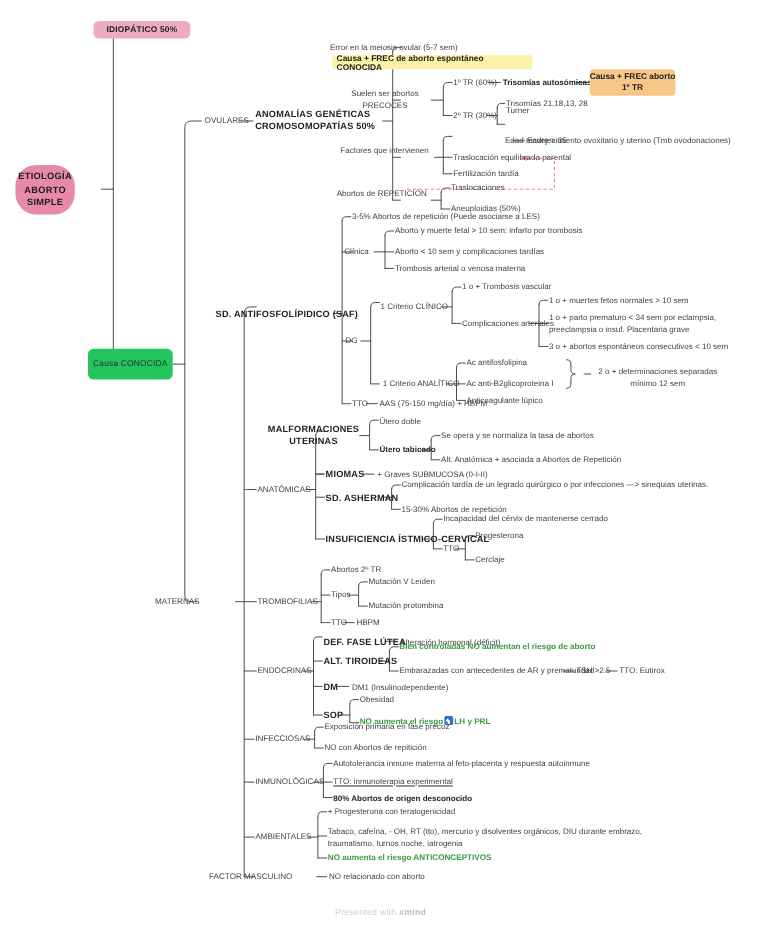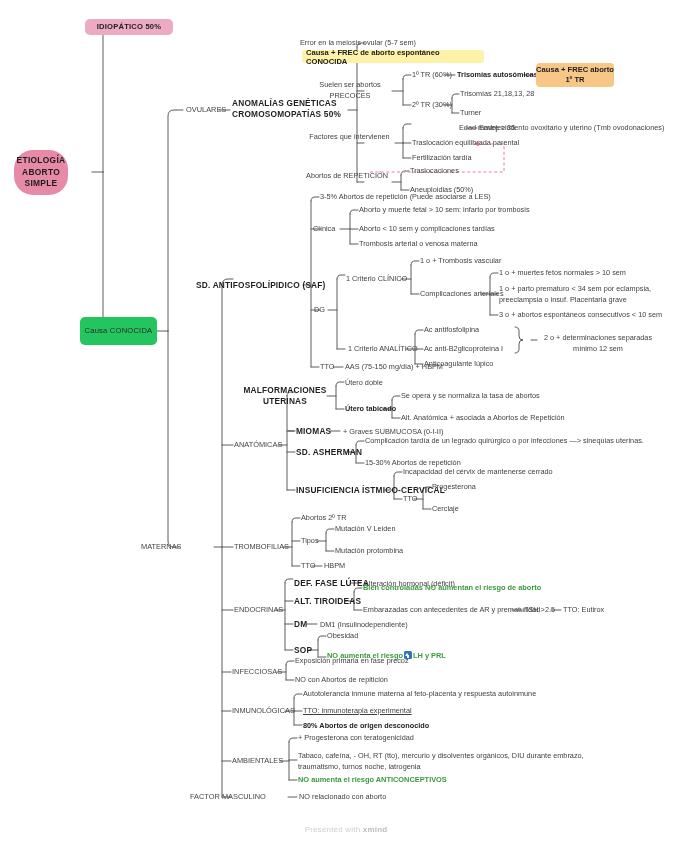--- a/index.html
+++ b/index.html
@@ -344,21 +344,21 @@
   <div class="orangebox" style="left:536px;top:63px;width:78px;height:24px;">
     <span>Causa + FREC aborto 1º TR</span>
   </div>
 
   <div class="node" style="left:412px;top:100px;">
     <span>2º TR (30%)</span>
   </div>
   <div class="node" style="left:460px;top:89px;">
     <span>Trisomías 21,18,13, 28</span>
   </div>
-  <div class="node" style="left:460px;top:108px;text-align:right;">
+  <div class="node" style="left:460px;top:96px;text-align:right;">
     <span>Turner</span>
   </div>
 
   <div class="node center" style="left:305px;top:132px;width:89px;white-space:normal;">
     <span>Factores que intervienen</span>
   </div>
   <div class="node" style="left:412px;top:123px;margin-left:47px;">
     <span>Edad madre &gt; 35</span>
   </div>
   <div class="node" style="left:479px;top:123px;">

